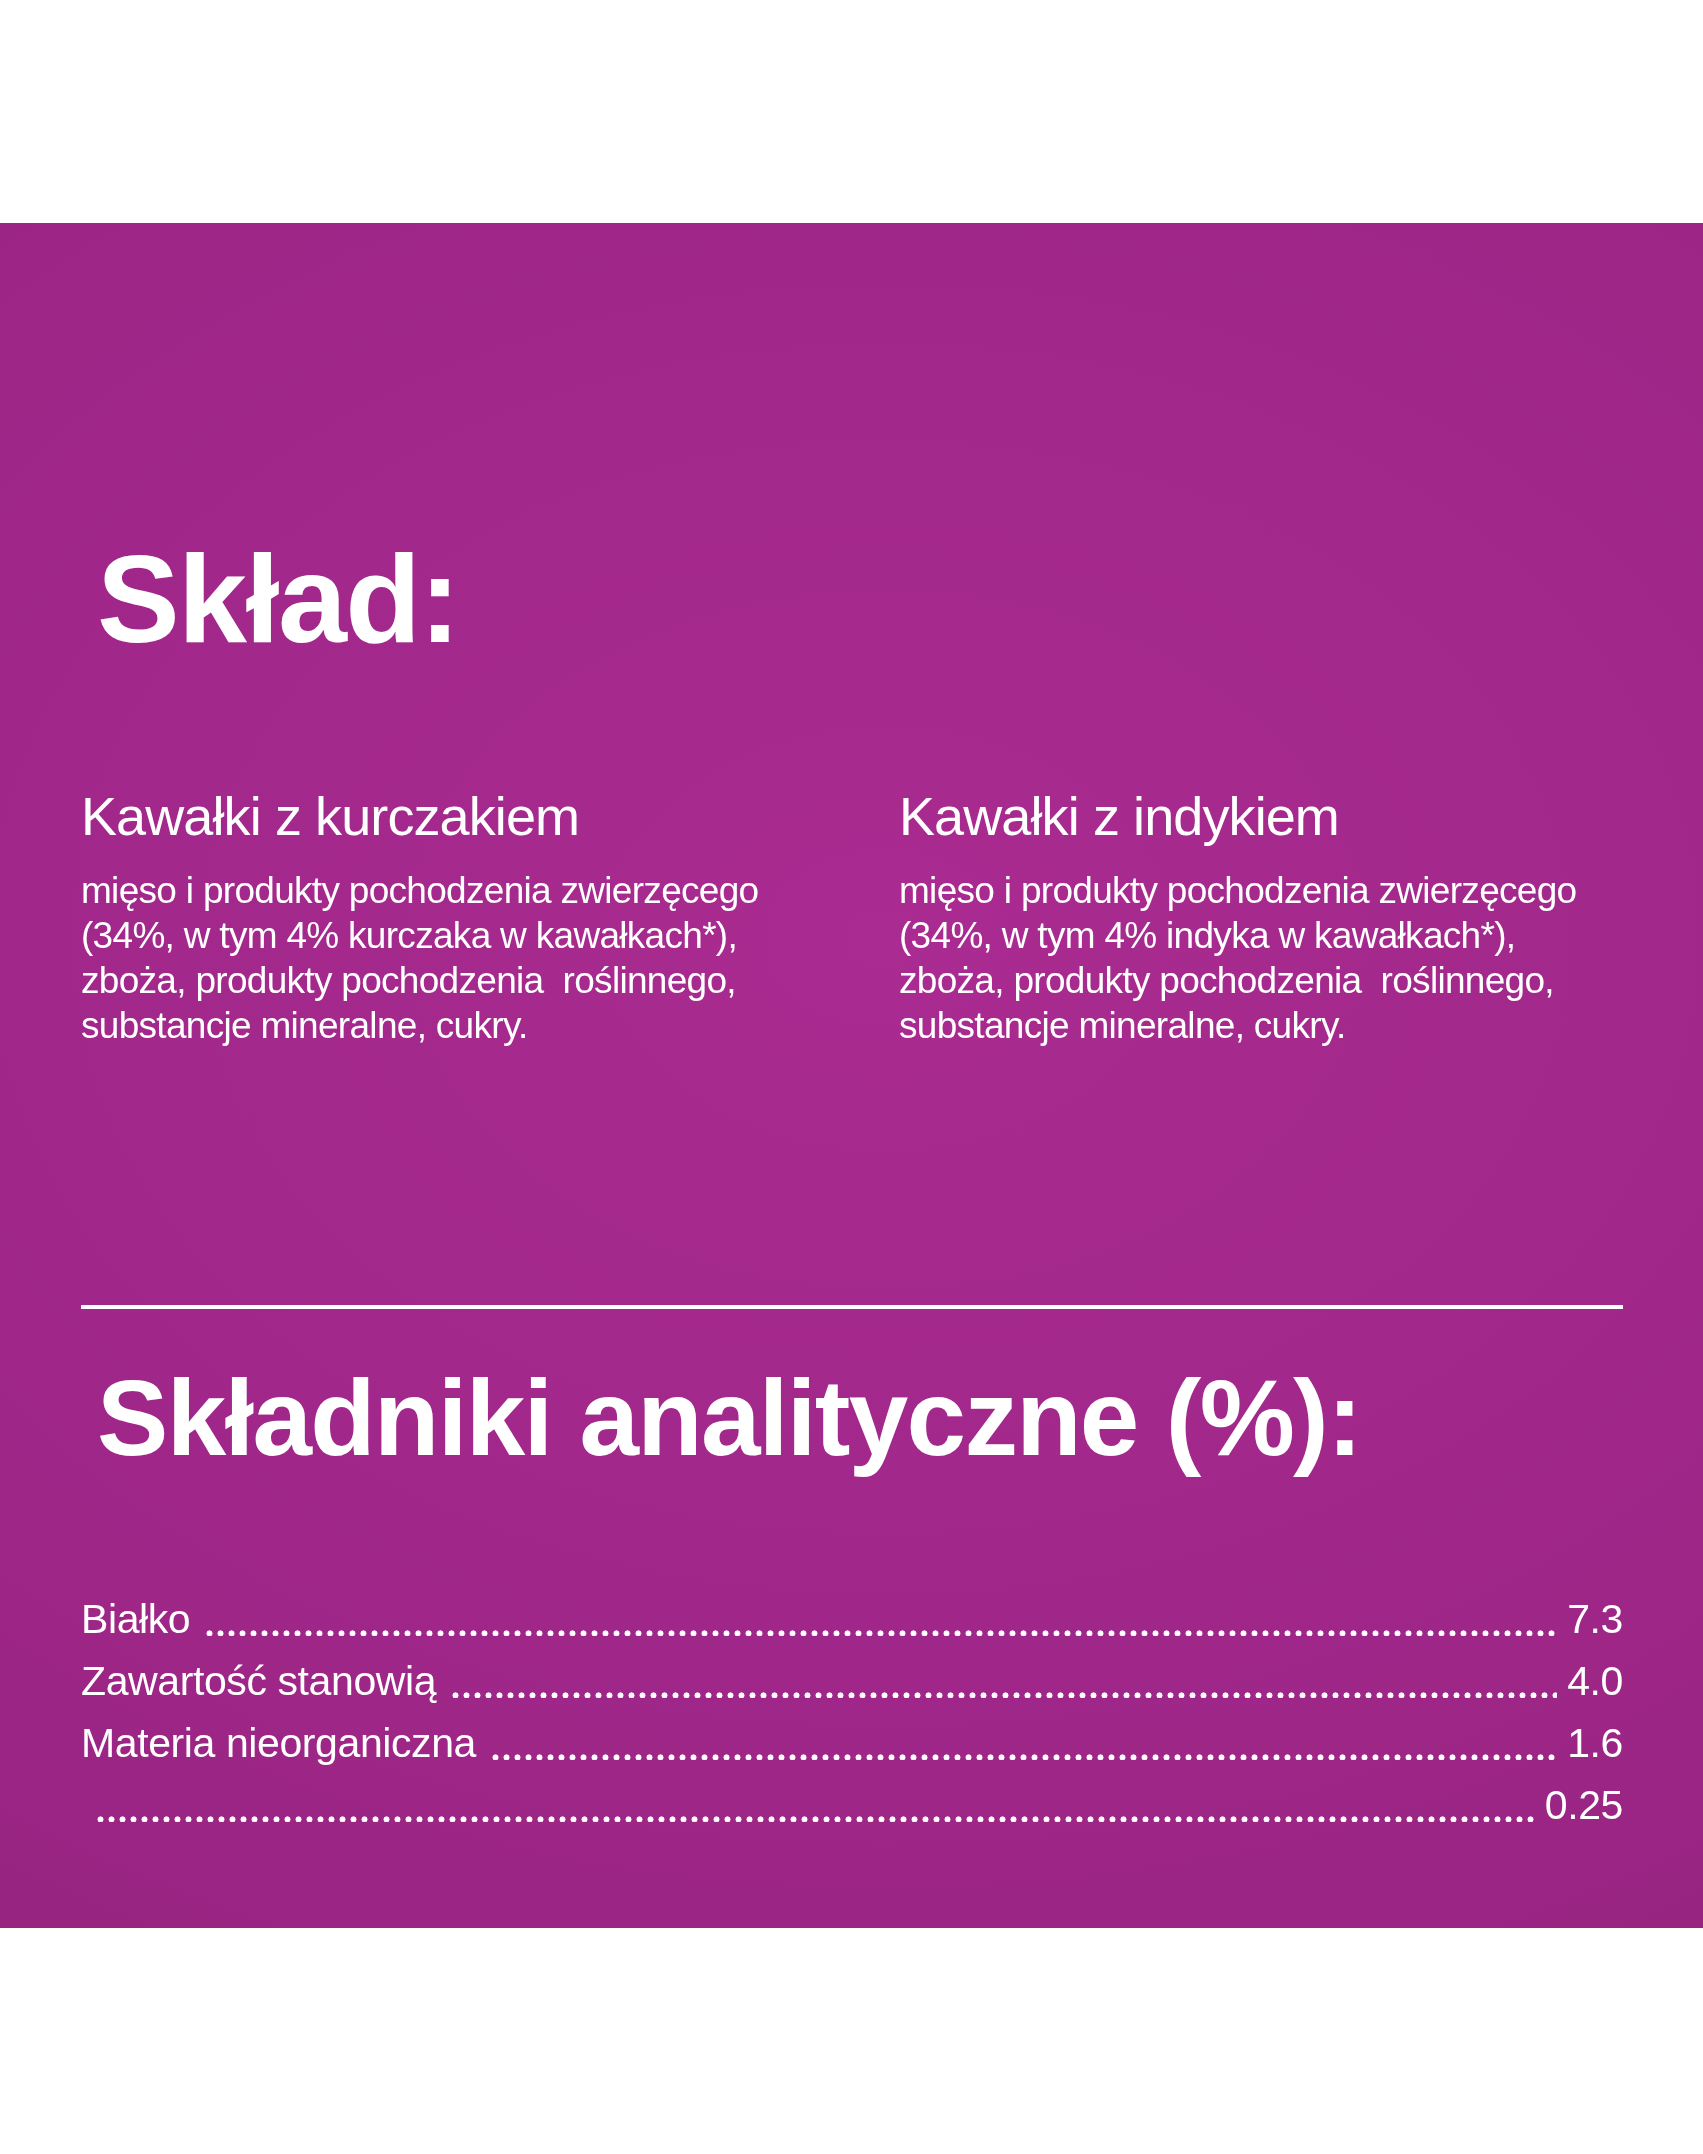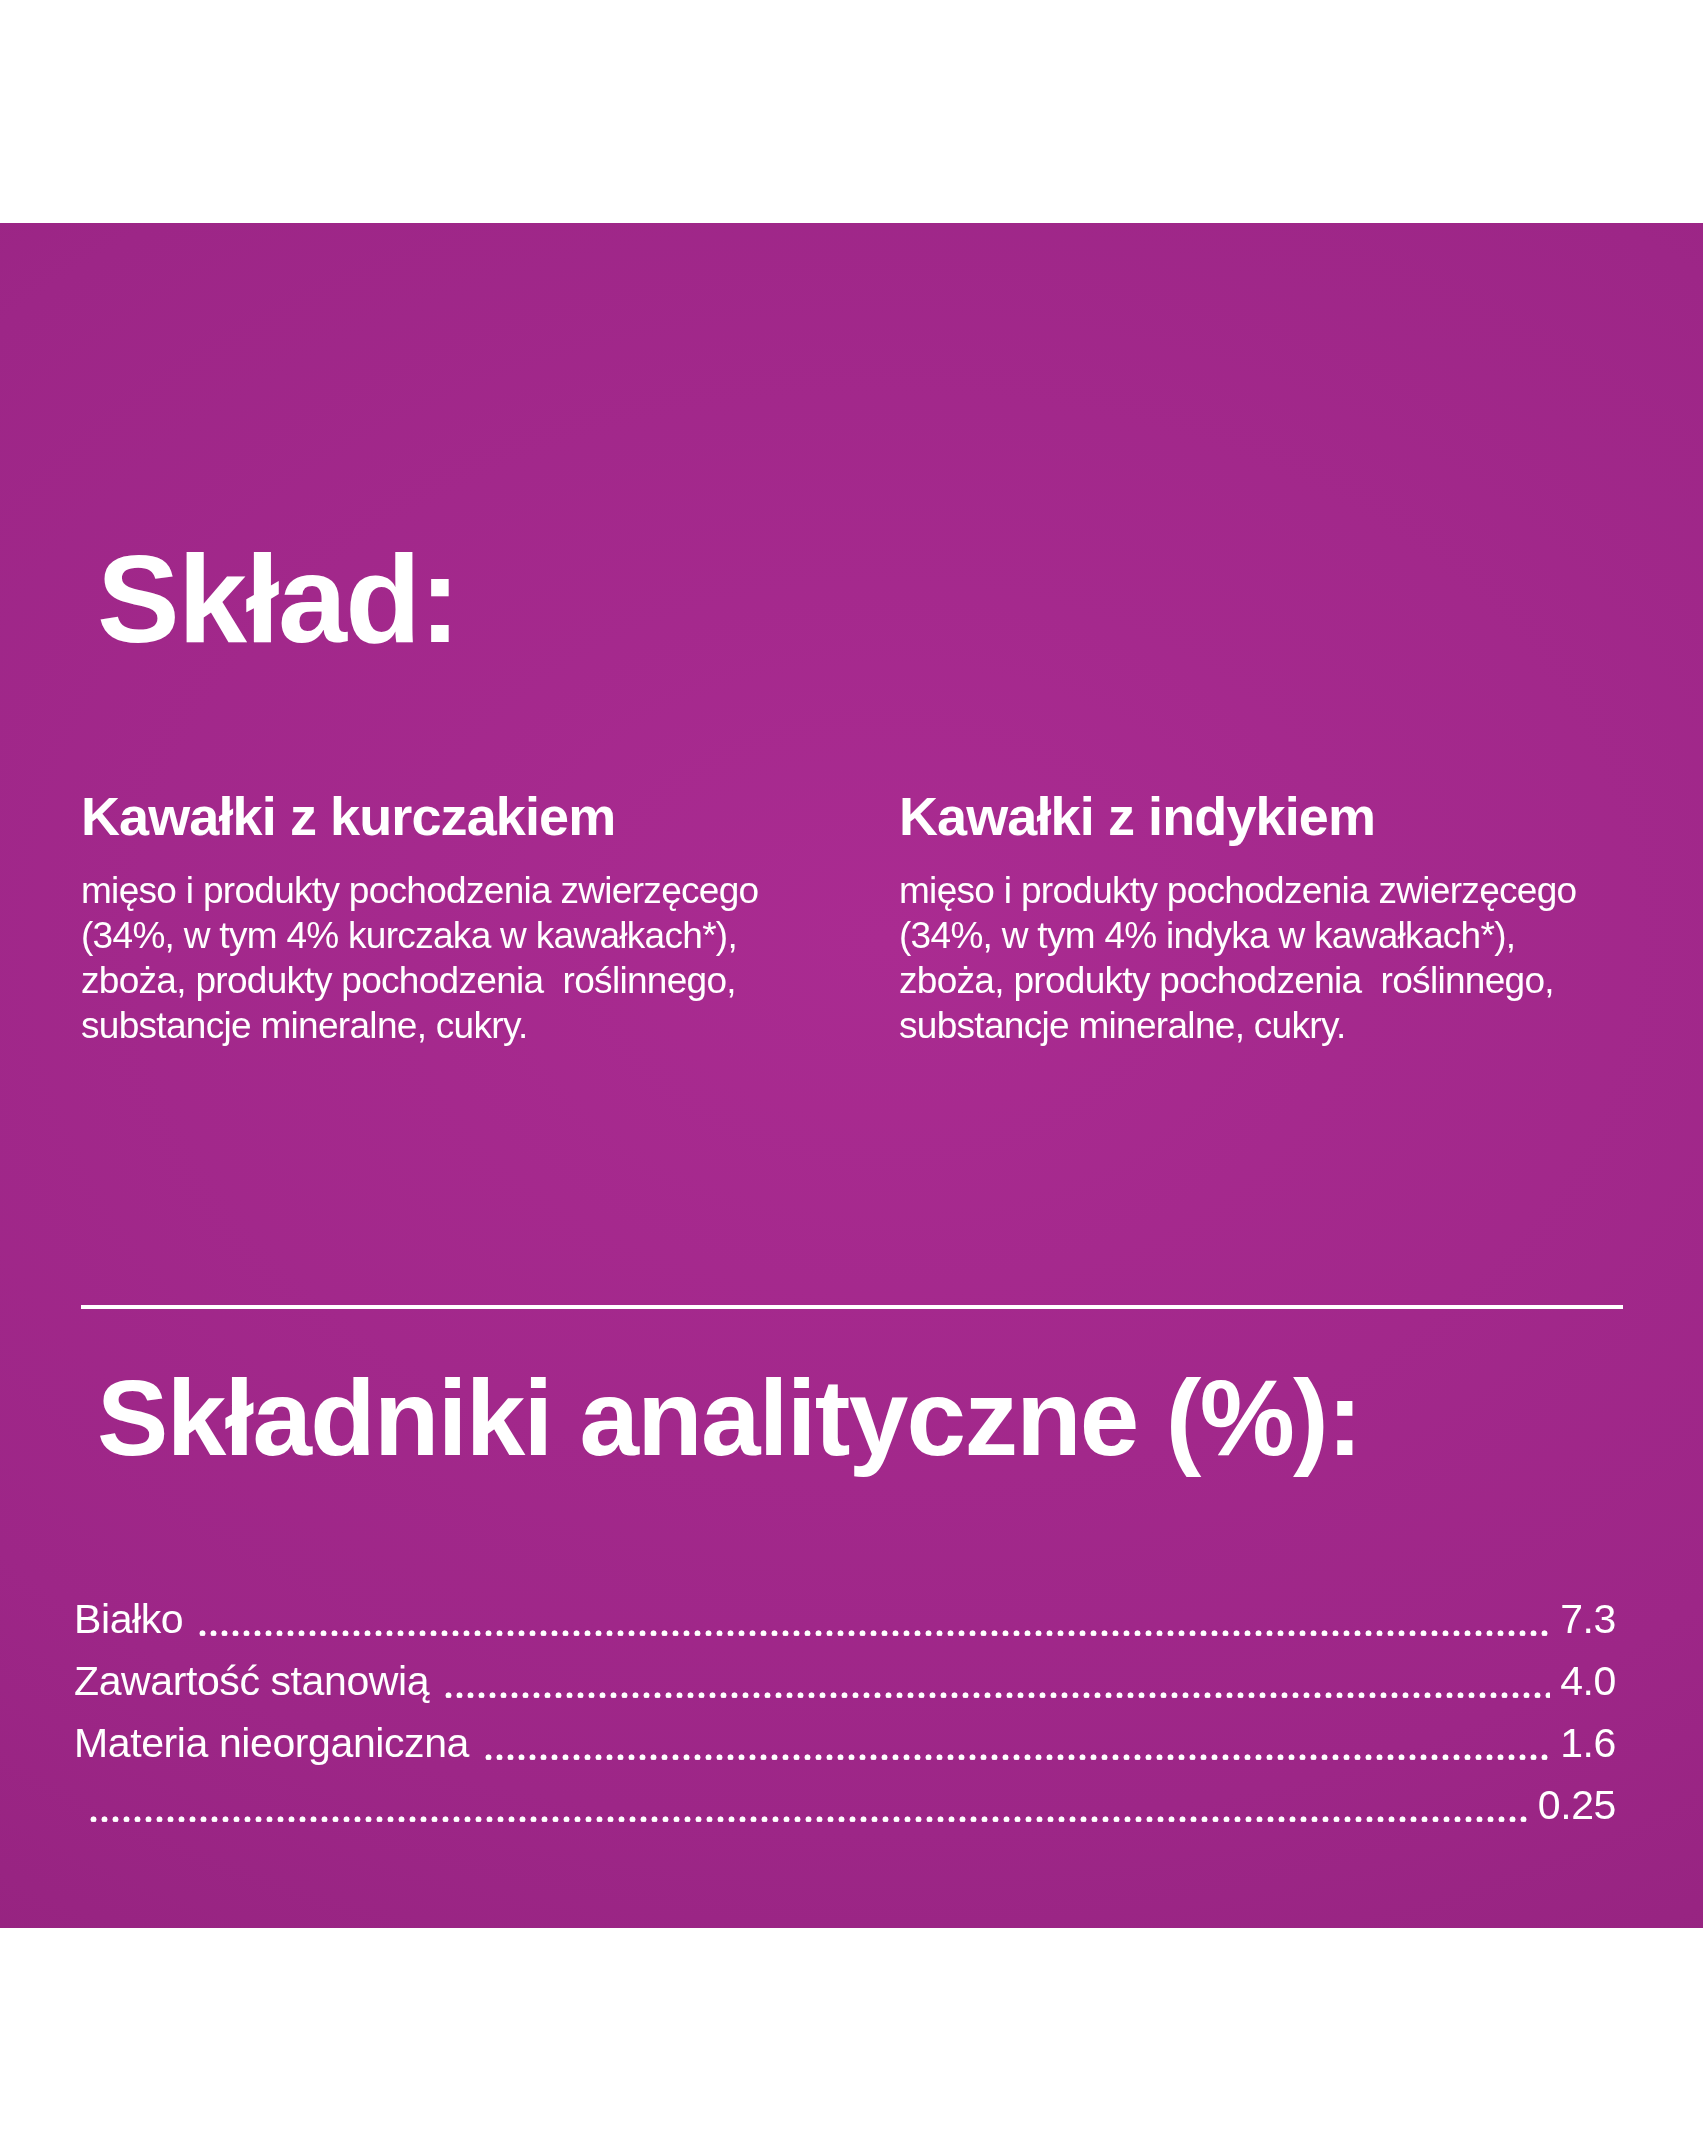--- a/index.html
+++ b/index.html
@@ -43,21 +43,21 @@
     left: 81px;
     top: 566px;
     width: 1542px;
     display: grid;
     grid-template-columns: 724px 724px;
     column-gap: 94px;
   }
   .col h2 {
     margin: 0;
     font-size: 54px;
-    font-weight: bold;
+    font-weight: normal;
     letter-spacing: -0.9px;
     line-height: 1;
   }
   .col p {
     margin: 25px 0 0 0;
     font-size: 37px;
     line-height: 45px;
     letter-spacing: -0.7px;
     white-space: pre-wrap;
   }
@@ -74,21 +74,21 @@
     left: 81px;
     top: 1126px;
     margin: 16px;
     font-size: 107px;
     font-weight: bold;
     letter-spacing: -1.7px;
     line-height: 1;
   }
   .rows {
     position: absolute;
-    left: 74px;
+    left: 81px;
     top: 1365px;
     width: 1542px;
   }
   .row {
     display: flex;
     align-items: baseline;
     height: 62px;
     line-height: 62px;
     font-size: 41px;
     letter-spacing: -0.4px;

